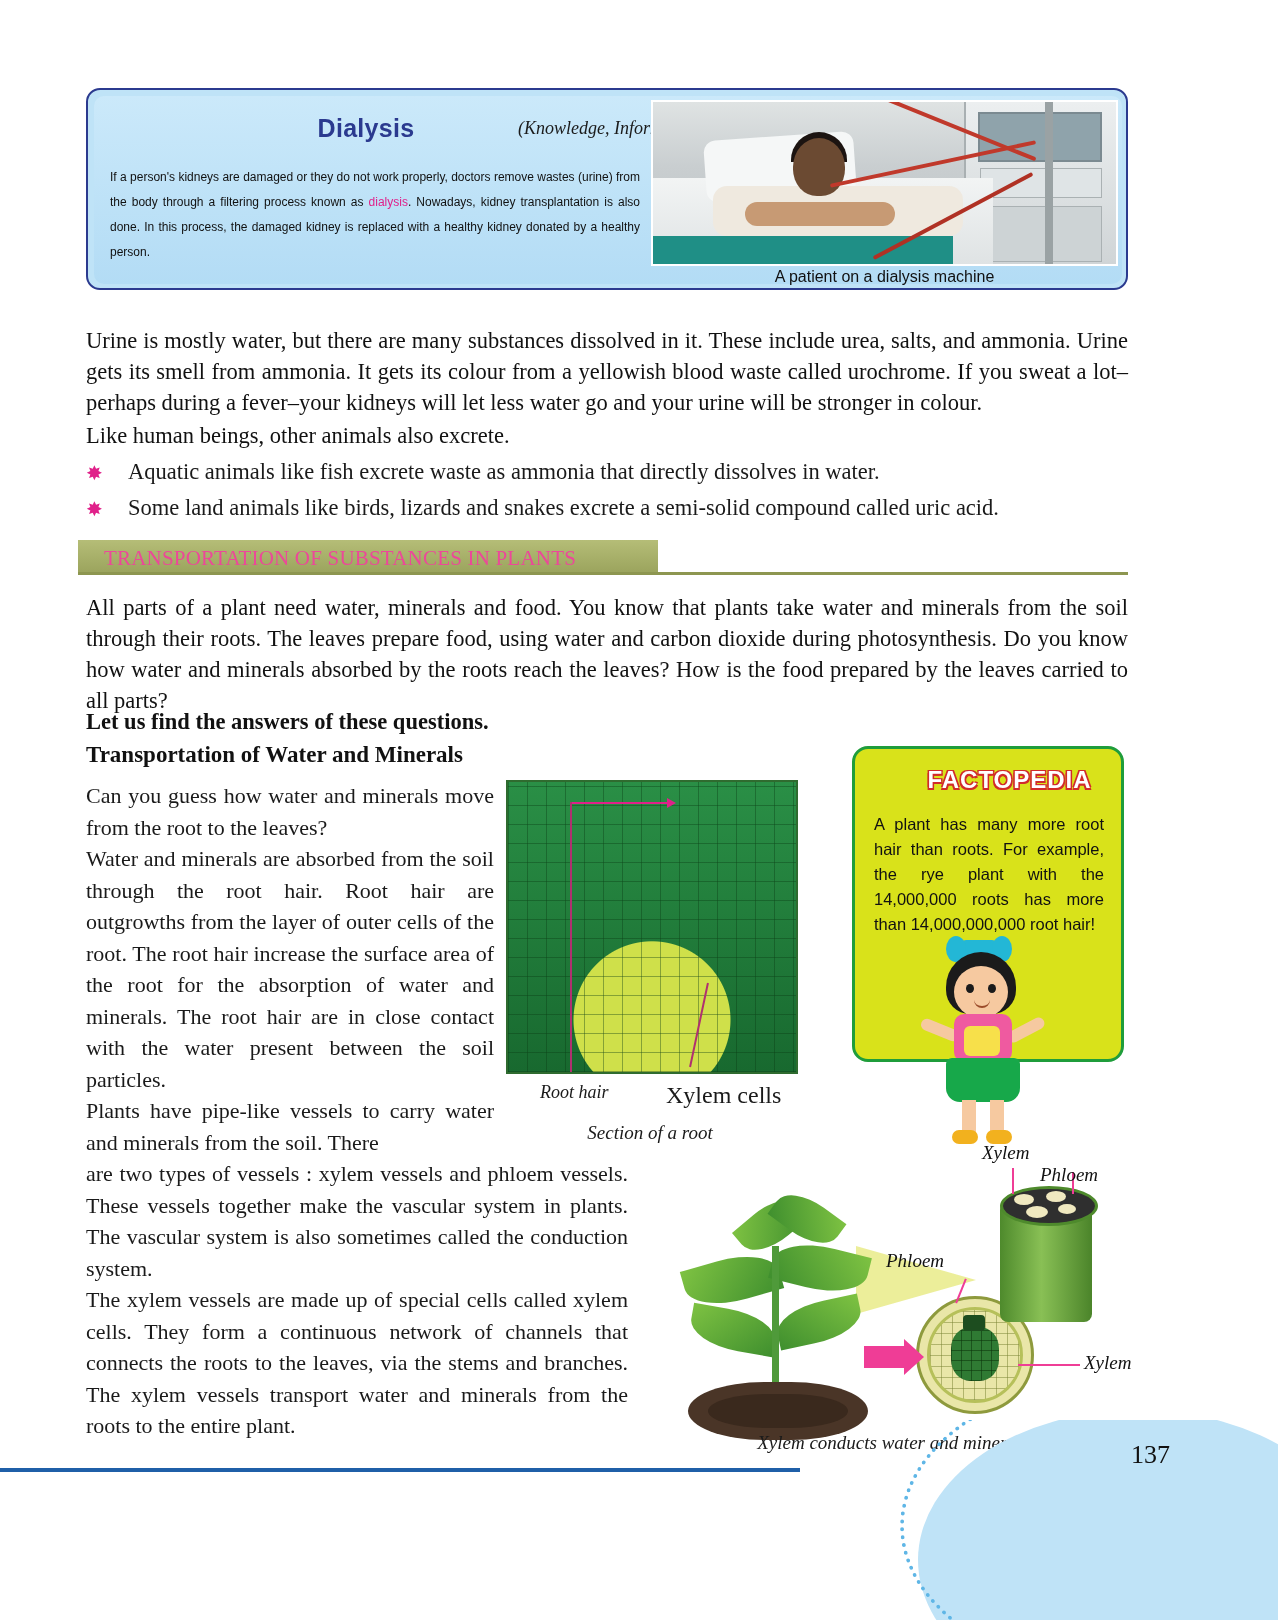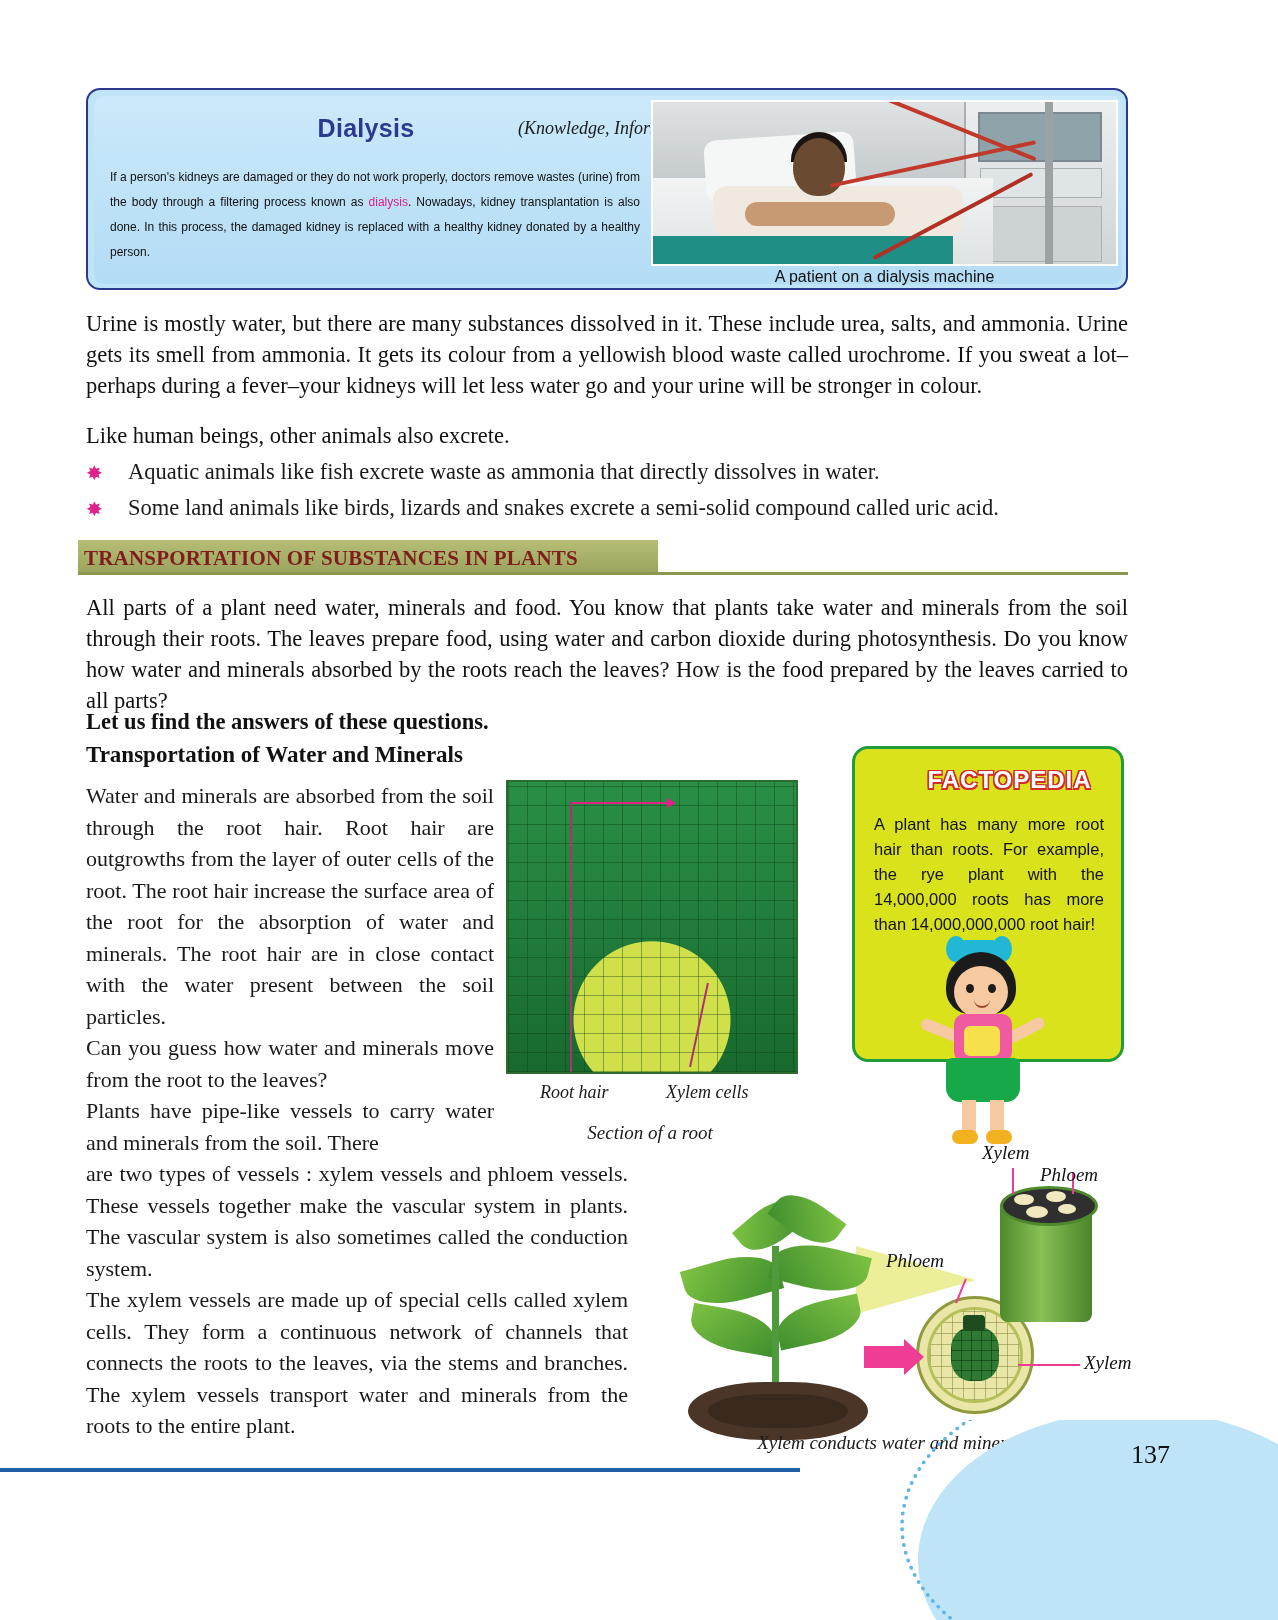--- a/index.html
+++ b/index.html
@@ -77,21 +77,21 @@
   .ph-tube3 { position:absolute; left:210px; top:112px; width:180px; height:4px; background:#b03124; transform:rotate(-28deg); border-radius:3px;}
   .ph-stand { position:absolute; left:392px; top:0; width:8px; height:166px; background:#9aa2a4; }
 
   
   .para {
     position:absolute;
     font-size:22.5px; line-height:31px;
     text-align:justify;
     color:#111;
   }
-  .p1 { left:86px; top:308px; width:1042px; }
+  .p1 { left:86px; top:325px; width:1042px; }
   .p2 { left:86px; top:420px; width:1042px; text-align:left; }
 
   .bullet-row { position:absolute; left:86px; width:1042px; font-size:22.5px; line-height:31px; }
   .b1 { top:456px; }
   .b2 { top:492px; }
   .bullet-mark {
     position:absolute; left:0; top:2px;
     color:#e0218a; font-size:20px;
     font-family:"DejaVu Sans", sans-serif;
   }
@@ -100,23 +100,23 @@
   
   .section-band {
     position:absolute; left:78px; top:540px; width:580px; height:34px;
     background:#a8b06a;
   }
   .section-band-inner {
     position:absolute; left:0; top:0; width:100%; height:100%;
     background:linear-gradient(180deg,#b5bd77,#9aa35c);
   }
   .section-title {
-    position:absolute; left:84px; top:546px;
+    position:absolute; left:104px; top:546px;
     font-family:"Liberation Serif", serif;
-    font-weight:bold; font-size:21px; letter-spacing:0.2px; color:#7f1d1d;
+    font-weight:normal; font-size:21px; letter-spacing:0.2px; color:#ec4899;
   }
   .section-rule {
     position:absolute; left:78px; top:572px; width:1050px; height:3px;
     background:#8d9650;
   }
 
   .p3 { left:86px; top:592px; width:1042px; }
   .p4 { left:86px; top:706px; width:1042px; text-align:left;font-weight:bold; }
 
   .subhead {
@@ -154,21 +154,21 @@
       repeating-linear-gradient(0deg, rgba(10,60,20,.45) 0 1px, transparent 1px 19px),
       repeating-linear-gradient(90deg, rgba(10,60,20,.45) 0 1px, transparent 1px 19px);
     opacity:.85;
   }
   .rm-arrow-top { position:absolute; left:62px; top:20px; width:104px; height:2px; background:#e0218a; }
   .rm-arrow-top:after { content:""; position:absolute; right:-2px; top:-4px; border-left:9px solid #e0218a; border-top:5px solid transparent; border-bottom:5px solid transparent; }
   .rm-line-left { position:absolute; left:62px; top:20px; width:2px; height:272px; background:#b03070; }
   .rm-line-xy { position:absolute; left:190px; top:200px; width:2px; height:86px; background:#b03070; transform:rotate(12deg); }
 
   .root-label-a { position:absolute; left:540px; top:1082px; font-style:italic; font-size:18px; }
-  .root-label-b { position:absolute; left:666px; top:1082px; font-style:italic; font-size:18px; }
+  .root-label-b { position:absolute; left:666px; top:1082px; font-size:24px; }
   .root-caption { position:absolute; left:506px; top:1122px; width:288px; text-align:center; font-style:italic; font-size:19px; }
 
   
   .facto-box {
     position:absolute; left:852px; top:746px; width:272px; height:316px;
     border:3px solid #1f9d3b; border-radius:16px;
     background:#d9e21a;
     box-sizing:border-box;
   }
   .facto-title {
@@ -312,22 +312,22 @@
 </div>
 <div class="section-title">TRANSPORTATION OF SUBSTANCES IN PLANTS</div>
 <div class="section-rule"></div>
 
 <div class="para p3">All parts of a plant need water, minerals and food. You know that plants take water and minerals from the soil through their roots. The leaves prepare food, using water and carbon dioxide during photosynthesis. Do you know how water and minerals absorbed by the roots reach the leaves? How is the food prepared by the leaves carried to all parts?</div>
 <div class="para p4">Let us find the answers of these questions.</div>
 
 <div class="subhead">Transportation of Water and Minerals</div>
 
 <div class="col-left">
+  <p>Can you guess how water and minerals move from the root to the leaves?</p>
   <p>Water and minerals are absorbed from the soil through the root hair. Root hair are outgrowths from the layer of outer cells of the root. The root hair increase the surface area of the root for the absorption of water and minerals. The root hair are in close contact with the water present between the soil particles.</p>
-  <p>Can you guess how water and minerals move from the root to the leaves?</p>
   <p>Plants have pipe-like vessels to carry water and minerals from the soil. There</p>
 </div>
 
 <div class="p-wide">
   <p>are two types of vessels : xylem vessels and phloem vessels. These vessels together make the vascular system in plants. The vascular system is also sometimes called the conduction system.</p>
   <p>The xylem vessels are made up of special cells called xylem cells. They form a continuous network of channels that connects the roots to the leaves, via the stems and branches. The xylem vessels transport water and minerals from the roots to the entire plant.</p>
 </div>
 
 <div class="root-img">
   <div class="rm-bg"></div>

